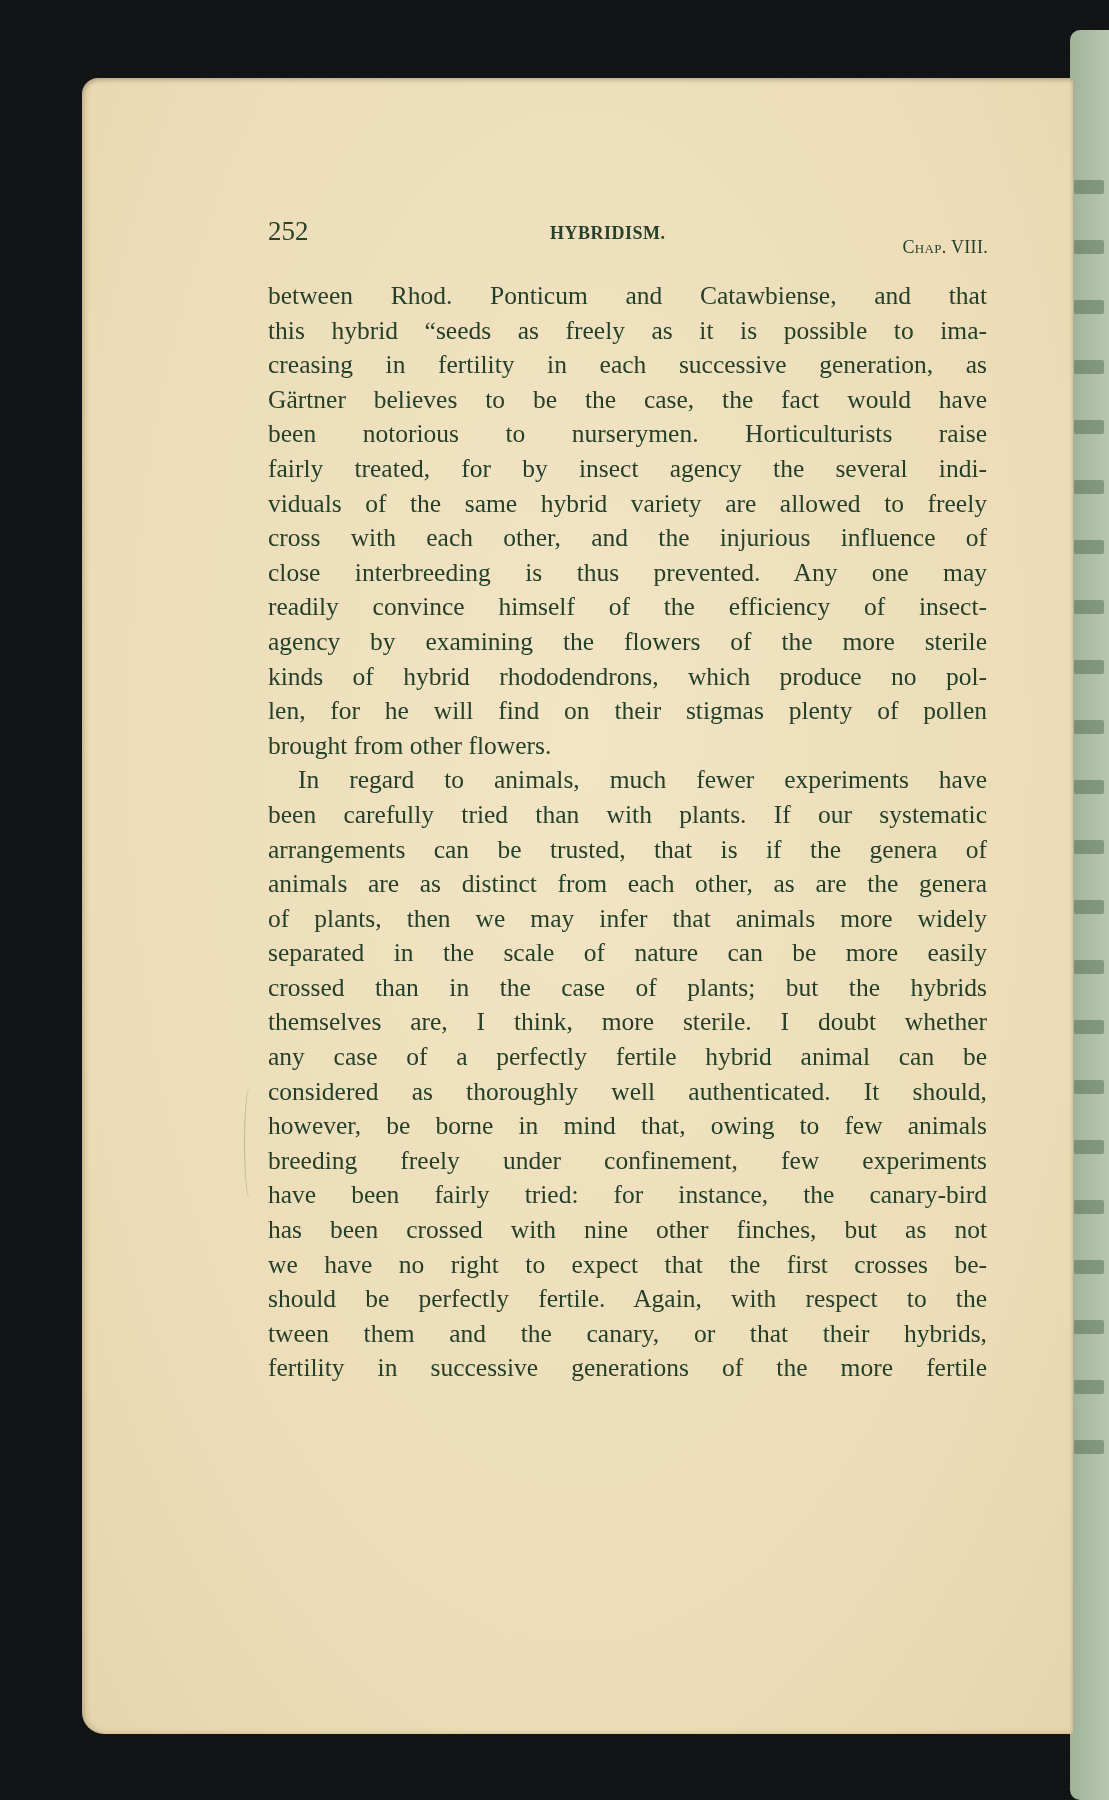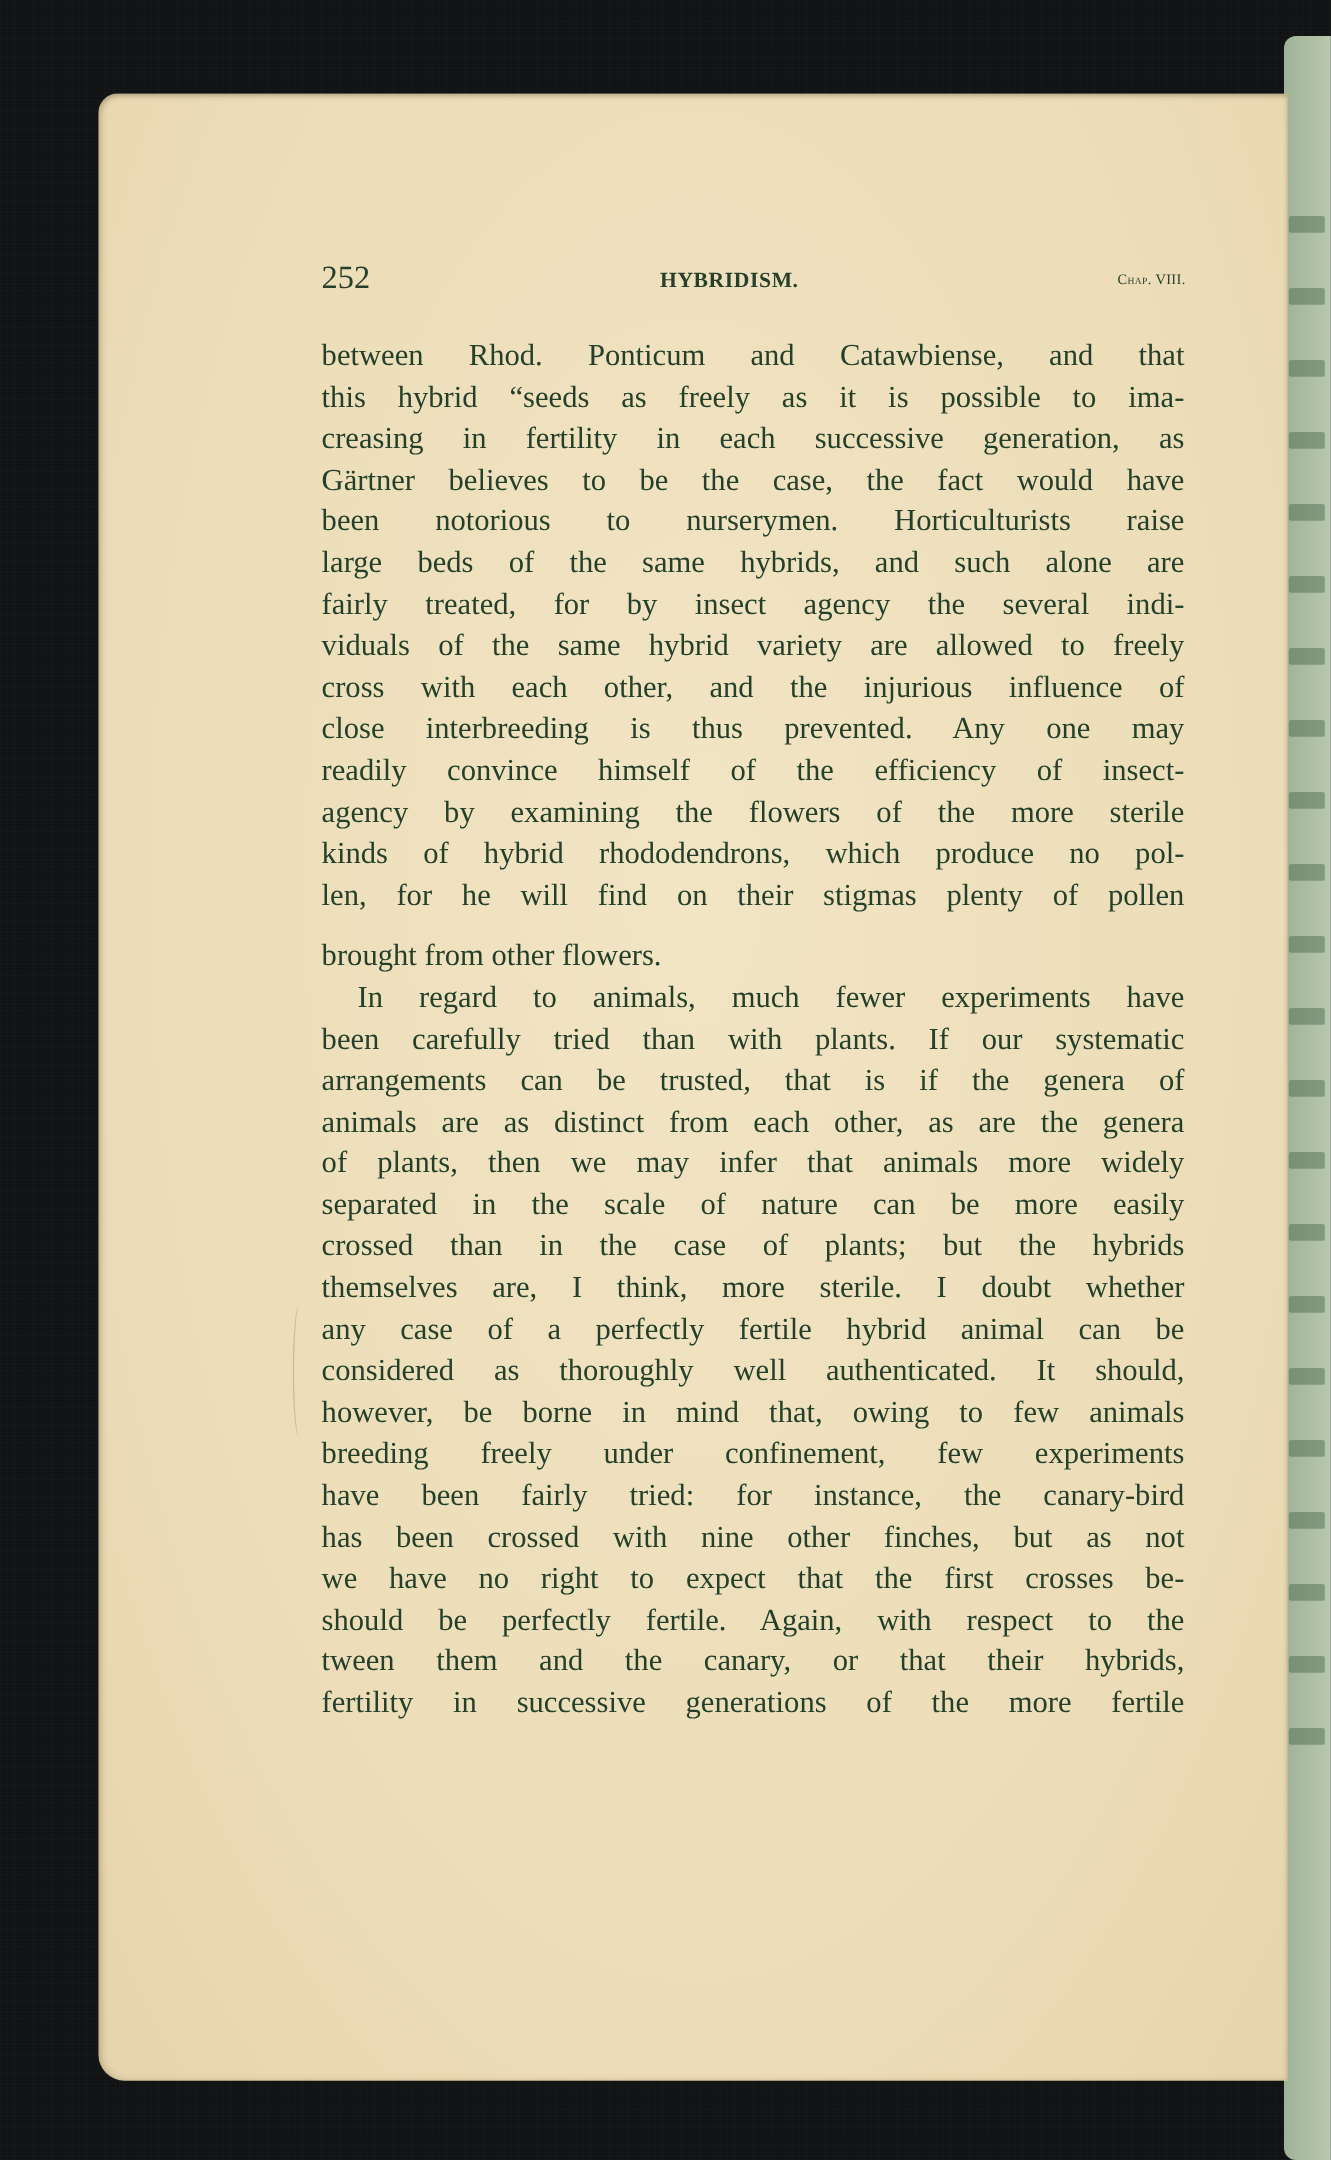--- a/index.html
+++ b/index.html
@@ -39,35 +39,35 @@
   }
   .page-number {
     position: absolute; left: 0; top: 0;
     font-size: 27px; line-height: 34px; text-align: center;
   }
   .running-title {
     position: absolute; left: 282px; top: 6px;
     font-size: 18px; line-height: 26px; letter-spacing: 0.5px; font-weight: bold;
   }
   .chapter {
-    position: absolute; right: 0; top: 6px;
-    font-size: 12px; line-height: 26px; letter-spacing: 0.3px;
+    position: absolute; right: 0; top: 20px;
+    font-size: 18px; line-height: 26px; letter-spacing: 0.3px;
     font-variant: small-caps;
   }
   .body-text {
     position: absolute; left: 268px; top: 279px; width: 719px;
     color: #24402a;
     font-size: 25.5px; line-height: 34.6px;
   }
   .line {
     display: block; white-space: nowrap;
     text-align: justify; text-align-last: justify;
     height: 34.6px;
   }
-  .line.last { text-align-last: left; margin-top: 16px; }
+  .line.last { text-align-last: left; }
   .line.indent { padding-left: 30px; }
   .pencil {
     position: absolute; left: 244px; top: 1088px; width: 10px; height: 110px;
     border-left: 1.5px solid rgba(150,150,140,0.55);
     border-radius: 50%;
   }
 </style>
 </head>
 <body>
 
@@ -107,21 +107,20 @@
   <span class="running-title">HYBRIDISM.</span>
   <span class="chapter">Chap. VIII.</span>
 </div>
 
 <div class="body-text" id="body-text">
     <span class="line">between Rhod. Ponticum and Catawbiense, and that</span>
     <span class="line">this hybrid “seeds as freely as it is possible to ima-</span>
     <span class="line">creasing in fertility in each successive generation, as</span>
     <span class="line">Gärtner believes to be the case, the fact would have</span>
     <span class="line">been notorious to nurserymen.  Horticulturists raise</span>
-    <span class="line">large beds of the same hybrids, and such alone are</span>
     <span class="line">fairly treated, for by insect agency the several indi-</span>
     <span class="line">viduals of the same hybrid variety are allowed to freely</span>
     <span class="line">cross with each other, and the injurious influence of</span>
     <span class="line">close interbreeding is thus prevented.  Any one may</span>
     <span class="line">readily convince himself of the efficiency of insect-</span>
     <span class="line">agency by examining the flowers of the more sterile</span>
     <span class="line">kinds of hybrid rhododendrons, which produce no pol-</span>
     <span class="line">len, for he will find on their stigmas plenty of pollen</span>
     <span class="line last">brought from other flowers.</span>
     <span class="line indent">In regard to animals, much fewer experiments have</span>

